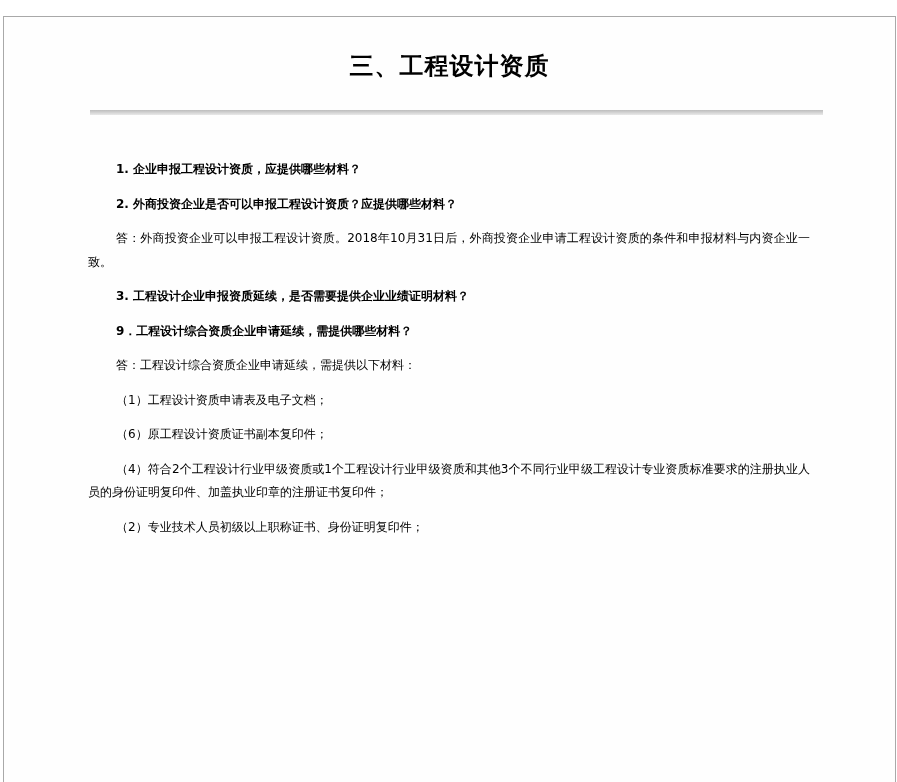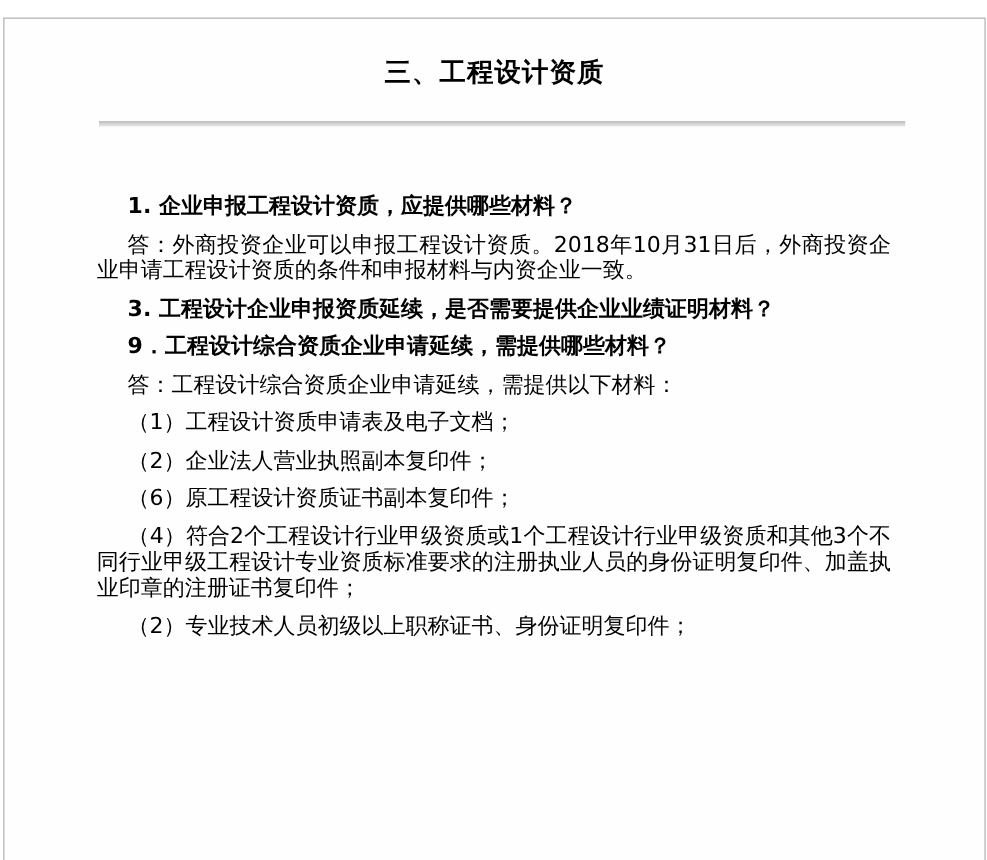--- a/index.html
+++ b/index.html
@@ -32,23 +32,23 @@
     line-height: 27px;
     text-align: center;
     letter-spacing: 1px;
   }
   .divider {
     height: 5px;
     margin: 30px 72px 0 86px;
     background: linear-gradient(#bdbdbd, #e9e9e9);
   }
   .content {
-    margin-top: 61px;
+    margin-top: 43px;
     padding: 0 85px 0 84px;
-    font-size: 20px;
+    font-size: 12px;
     line-height: 23.5px;
     text-align: justify;
   }
   .content p {
     margin: 11px 0;
     text-indent: 28px;
   }
   .content p.q {
     font-weight: bold;
   }
@@ -59,27 +59,27 @@
 <div class="page">
 
   <h1 class="title">三、工程设计资质</h1>
 
   <div class="divider"></div>
 
   <div class="content">
 
     <p class="q">1. 企业申报工程设计资质，应提供哪些材料？</p>
 
+    <p class="q">2. 外商投资企业是否可以申报工程设计资质？应提供哪些材料？</p>
     <p class="a">答：外商投资企业可以申报工程设计资质。2018年10月31日后，外商投资企业申请工程设计资质的条件和申报材料与内资企业一致。</p>
 
     <p class="q">3. 工程设计企业申报资质延续，是否需要提供企业业绩证明材料？</p>
 
     <p class="q">9．工程设计综合资质企业申请延续，需提供哪些材料？</p>
     <p class="a">答：工程设计综合资质企业申请延续，需提供以下材料：</p>
     <p class="a">（1）工程设计资质申请表及电子文档；</p>
-    <p class="a">（2）企业法人营业执照副本复印件；</p>
     <p class="a">（6）原工程设计资质证书副本复印件；</p>
     <p class="a">（4）符合2个工程设计行业甲级资质或1个工程设计行业甲级资质和其他3个不同行业甲级工程设计专业资质标准要求的注册执业人员的身份证明复印件、加盖执业印章的注册证书复印件；</p>
     <p class="a">（2）专业技术人员初级以上职称证书、身份证明复印件；</p>
 
   </div>
 
 </div>
 
 </body></html>

